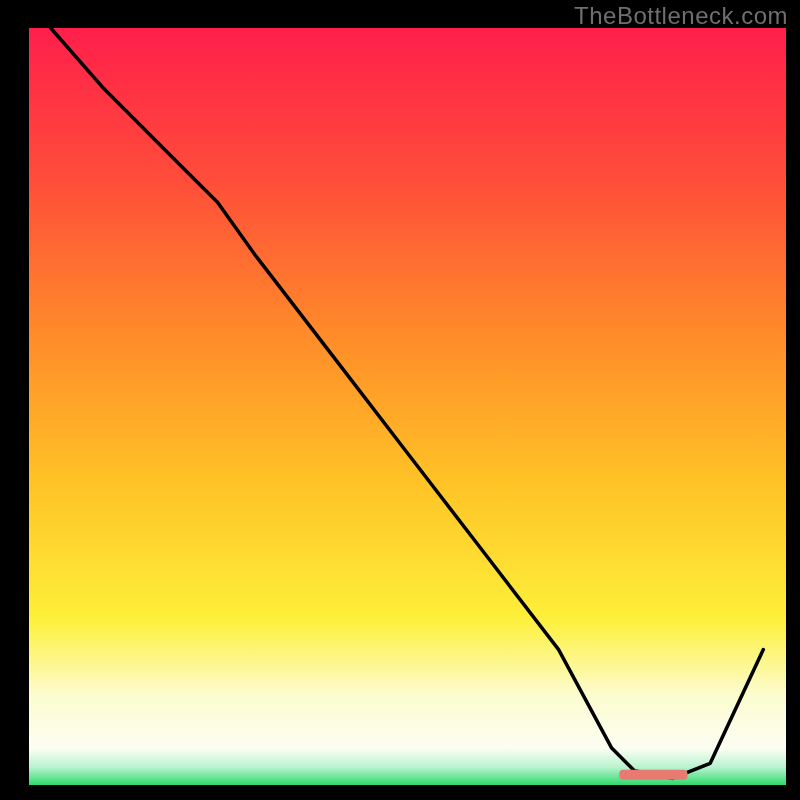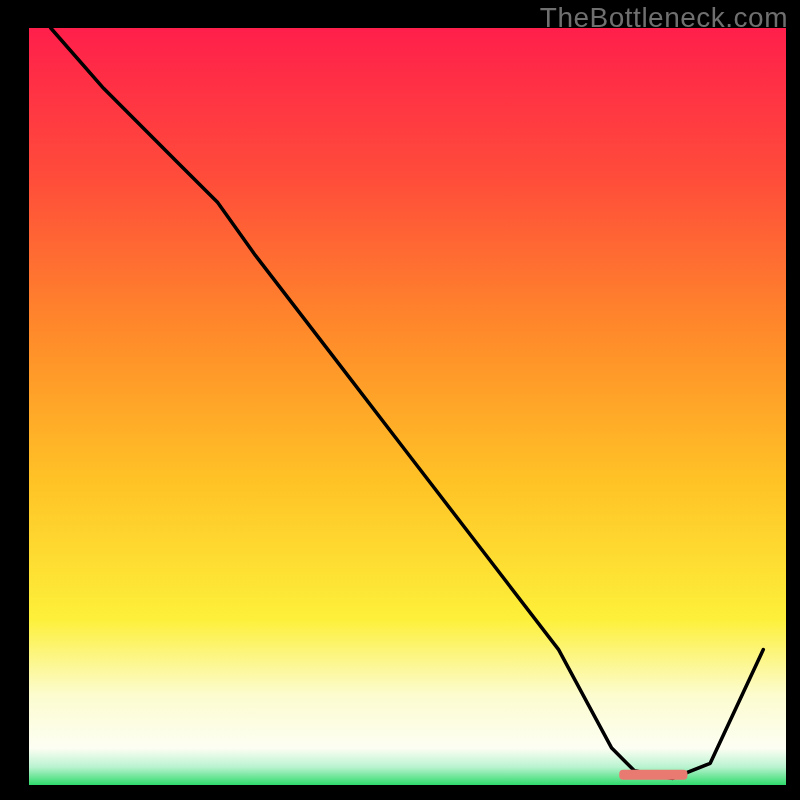--- a/index.html
+++ b/index.html
@@ -13,21 +13,21 @@
   .chart-container {
     position: relative;
     width: 800px;
     height: 800px;
   }
   .watermark {
     position: absolute;
     top: 2px;
     right: 12px;
     font-family: Arial, Helvetica, sans-serif;
-    font-size: 28px;
+    font-size: 24px;
     font-weight: 500;
     color: #6f6f6f;
     letter-spacing: 0.5px;
   }
   svg.plot {
     position: absolute;
     left: 0;
     top: 0;
   }
 </style>

